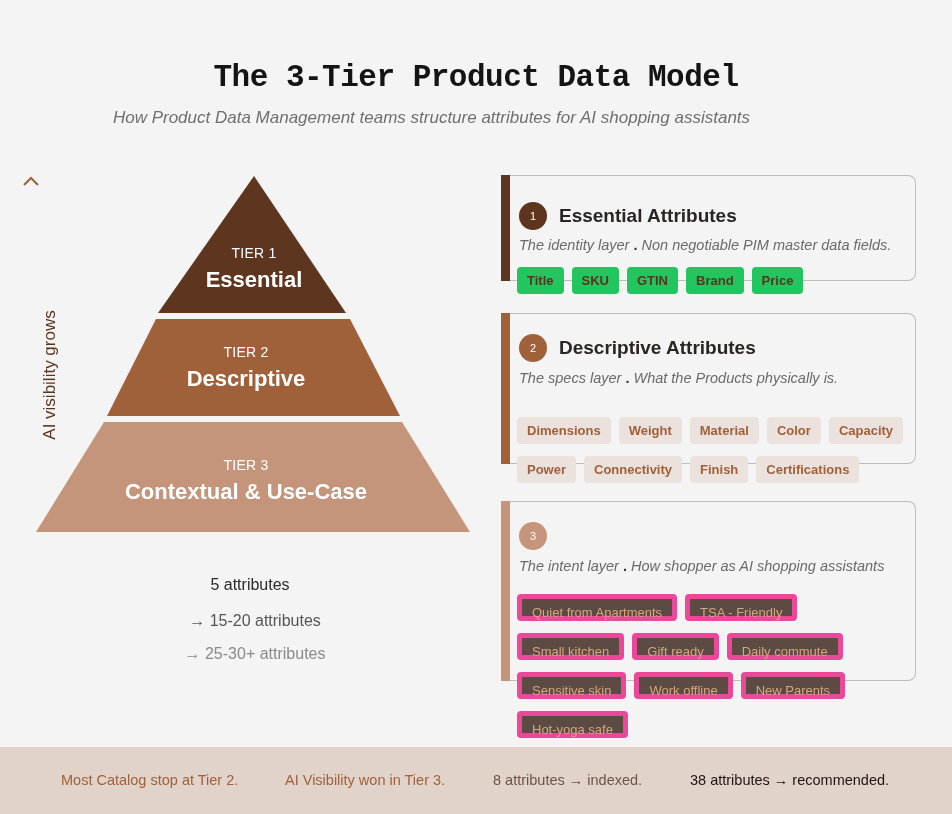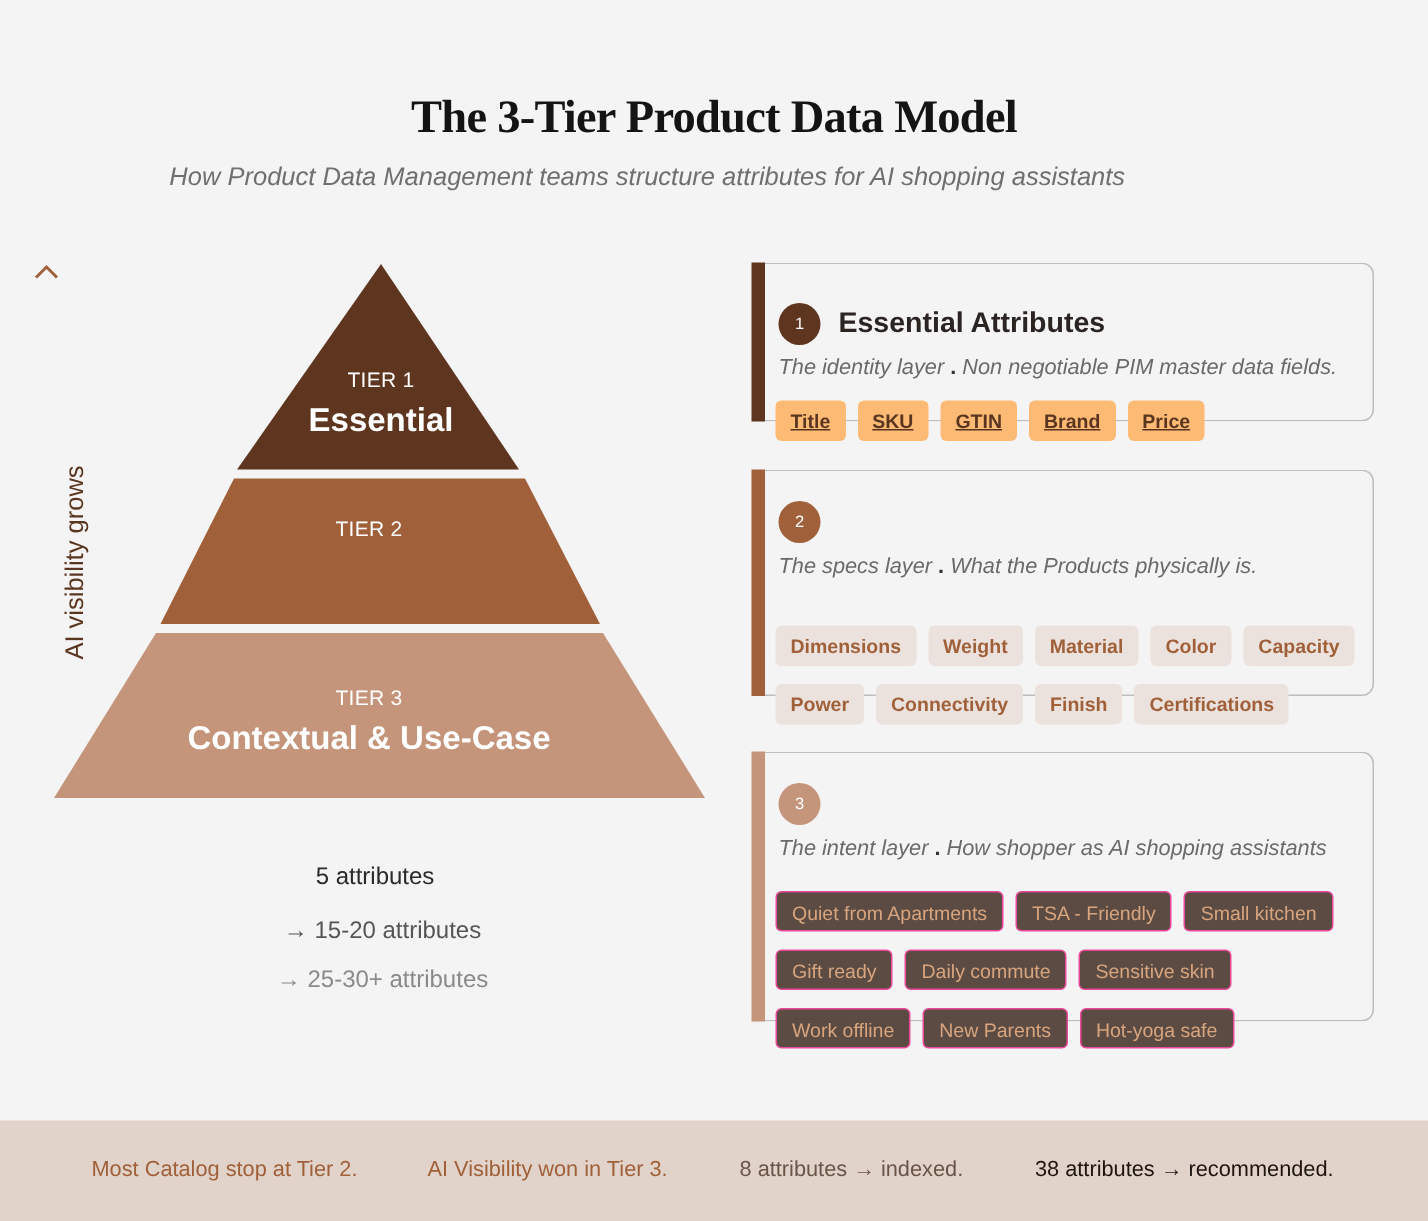--- a/index.html
+++ b/index.html
@@ -1,21 +1,21 @@
 <!DOCTYPE html>
 <html><head>
 <meta charset="utf-8">
 <style>
   * { box-sizing: border-box; margin: 0; padding: 0; }
   html, body { width: 952px; height: 814px; background: #f4f4f4; overflow: hidden; }
   body { position: relative; font-family: "Liberation Sans", sans-serif; color: #2a2a2a; }
 
   .title {
     position: absolute; left: 0; top: 60px; width: 952px; text-align: center;
-    font-family: Liberation Serif, serif; font-weight: bold; font-size: 31px; color: #141414;
+    font-family: Liberation Mono, monospace; font-weight: bold; font-size: 31px; color: #141414;
     letter-spacing: -0.5px;
   }
   .subtitle {
     position: absolute; left: 0; top: 108px; width: 863px; text-align: center;
     font-style: italic; font-size: 17px; color: #6f6f6f;
   }
 
   
   .axis { position: absolute; left: 22px; top: 176px; width: 18px; height: 352px; }
   .axis-label {
@@ -45,23 +45,23 @@
   }
   .card-title { margin-left: 12px; font-size: 19px; font-weight: bold; color: #2a2522; }
   .card-desc { position: absolute; left: 18px; font-style: italic; font-size: 14.5px; color: #6a6a6a; white-space: nowrap; }
   .card-desc b { font-style: normal; color: #333; font-weight: bold; }
 
   .chips { position: absolute; left: 517px; width: 400px; display: flex; flex-wrap: wrap; }
   .chip {
     height: 27px; line-height: 27px; padding: 0 10px; border-radius: 4px;
     font-size: 13px; margin-right: 8px; margin-bottom: 12px; white-space: nowrap;
   }
-  .chip.t1 { background: #fdba74; color: #5a3520; font-weight: bold; text-decoration: underline; }
+  .chip.t1 { background: #22c55e; color: #5a3520; font-weight: bold; }
   .chip.t2 { background: #ece2dd; color: #a0603a; font-weight: bold; }
-  .chip.t3 { background: #5b4b43; color: #d8a57e; font-weight: normal; border: 1px solid #ec4899; }
+  .chip.t3 { background: #5b4b43; color: #d8a57e; font-weight: normal; border: 5px solid #ec4899; }
 
   .footer {
     position: absolute; left: 0; top: 747px; width: 952px; height: 67px; background: #e1d3c9;
     font-size: 14.5px;
   }
   .footer span { position: absolute; top: 25px; white-space: nowrap; }
 </style>
 </head>
 <body>
 
@@ -85,20 +85,21 @@
   <polygon points="156,319 350,319 400,416 107,416" fill="#a0603a"></polygon>
   <polygon points="104,422 402,422 470,532 36,532" fill="#c4957a"></polygon>
 </svg>
 
 <div class="tier-text" style="left:154px; top:245px; width:200px;">
   <div class="tn">TIER 1</div>
   <div class="tl">Essential</div>
 </div>
 <div class="tier-text" style="left:146px; top:344px; width:200px;">
   <div class="tn">TIER 2</div>
+  <div class="tl">Descriptive</div>
 </div>
 <div class="tier-text" style="left:106px; top:457px; width:280px;">
   <div class="tn">TIER 3</div>
   <div class="tl">Contextual &amp; Use-Case</div>
 </div>
 
 <div class="counts" style="left:150px; top:576px; width:200px; color:#2a2a2a;">5 attributes</div>
 <div class="counts" style="left:150px; top:612px; width:210px; color:#555;">→ 15-20 attributes</div>
 <div class="counts" style="left:150px; top:645px; width:210px; color:#8a8a8a;">→ 25-30+ attributes</div>
 
@@ -119,20 +120,21 @@
   <div class="chip t1">SKU</div>
   <div class="chip t1">GTIN</div>
   <div class="chip t1">Brand</div>
   <div class="chip t1">Price</div>
 </div>
 
 <div class="card" style="top:313px; height:151px;">
   <div class="bar" style="background:#a0603a;"></div>
   <div class="card-head" style="top:20px;">
     <div class="badge" style="background:#a0603a;">2</div>
+    <div class="card-title">Descriptive Attributes</div>
   </div>
   <div class="card-desc" style="top:56px;">
     <span>The specs layer</span>
     <b>.</b>
     <span>What the Products physically is.</span>
   </div>
 </div>
 <div class="chips" style="top:417px;">
   <div class="chip t2">Dimensions</div>
   <div class="chip t2">Weight</div>

